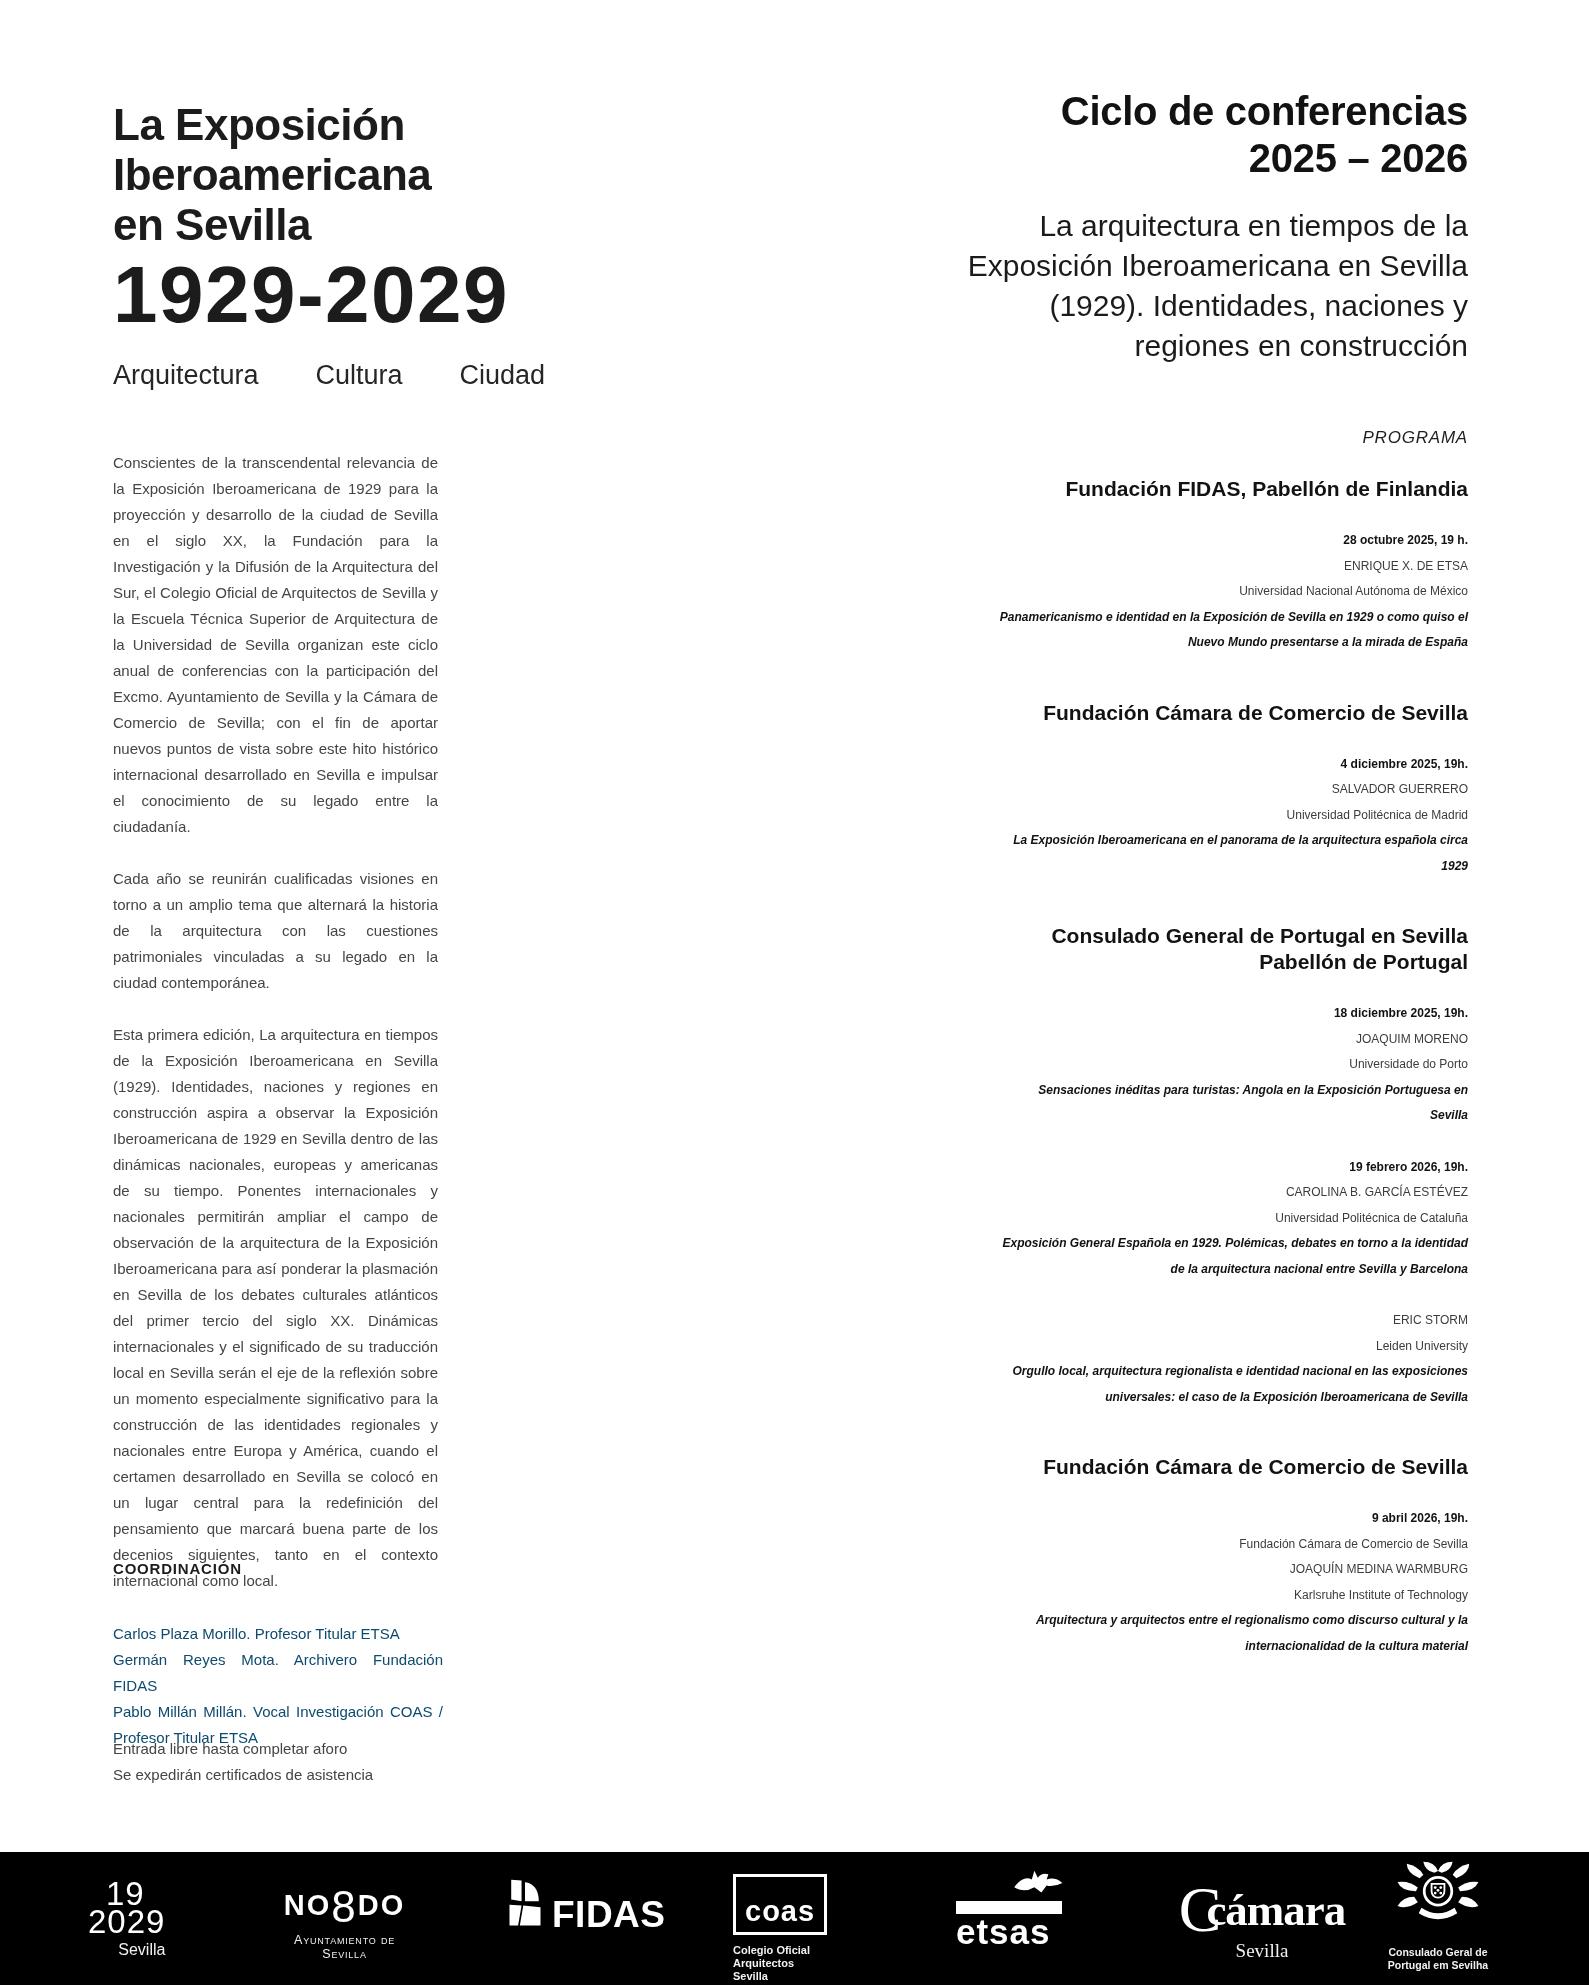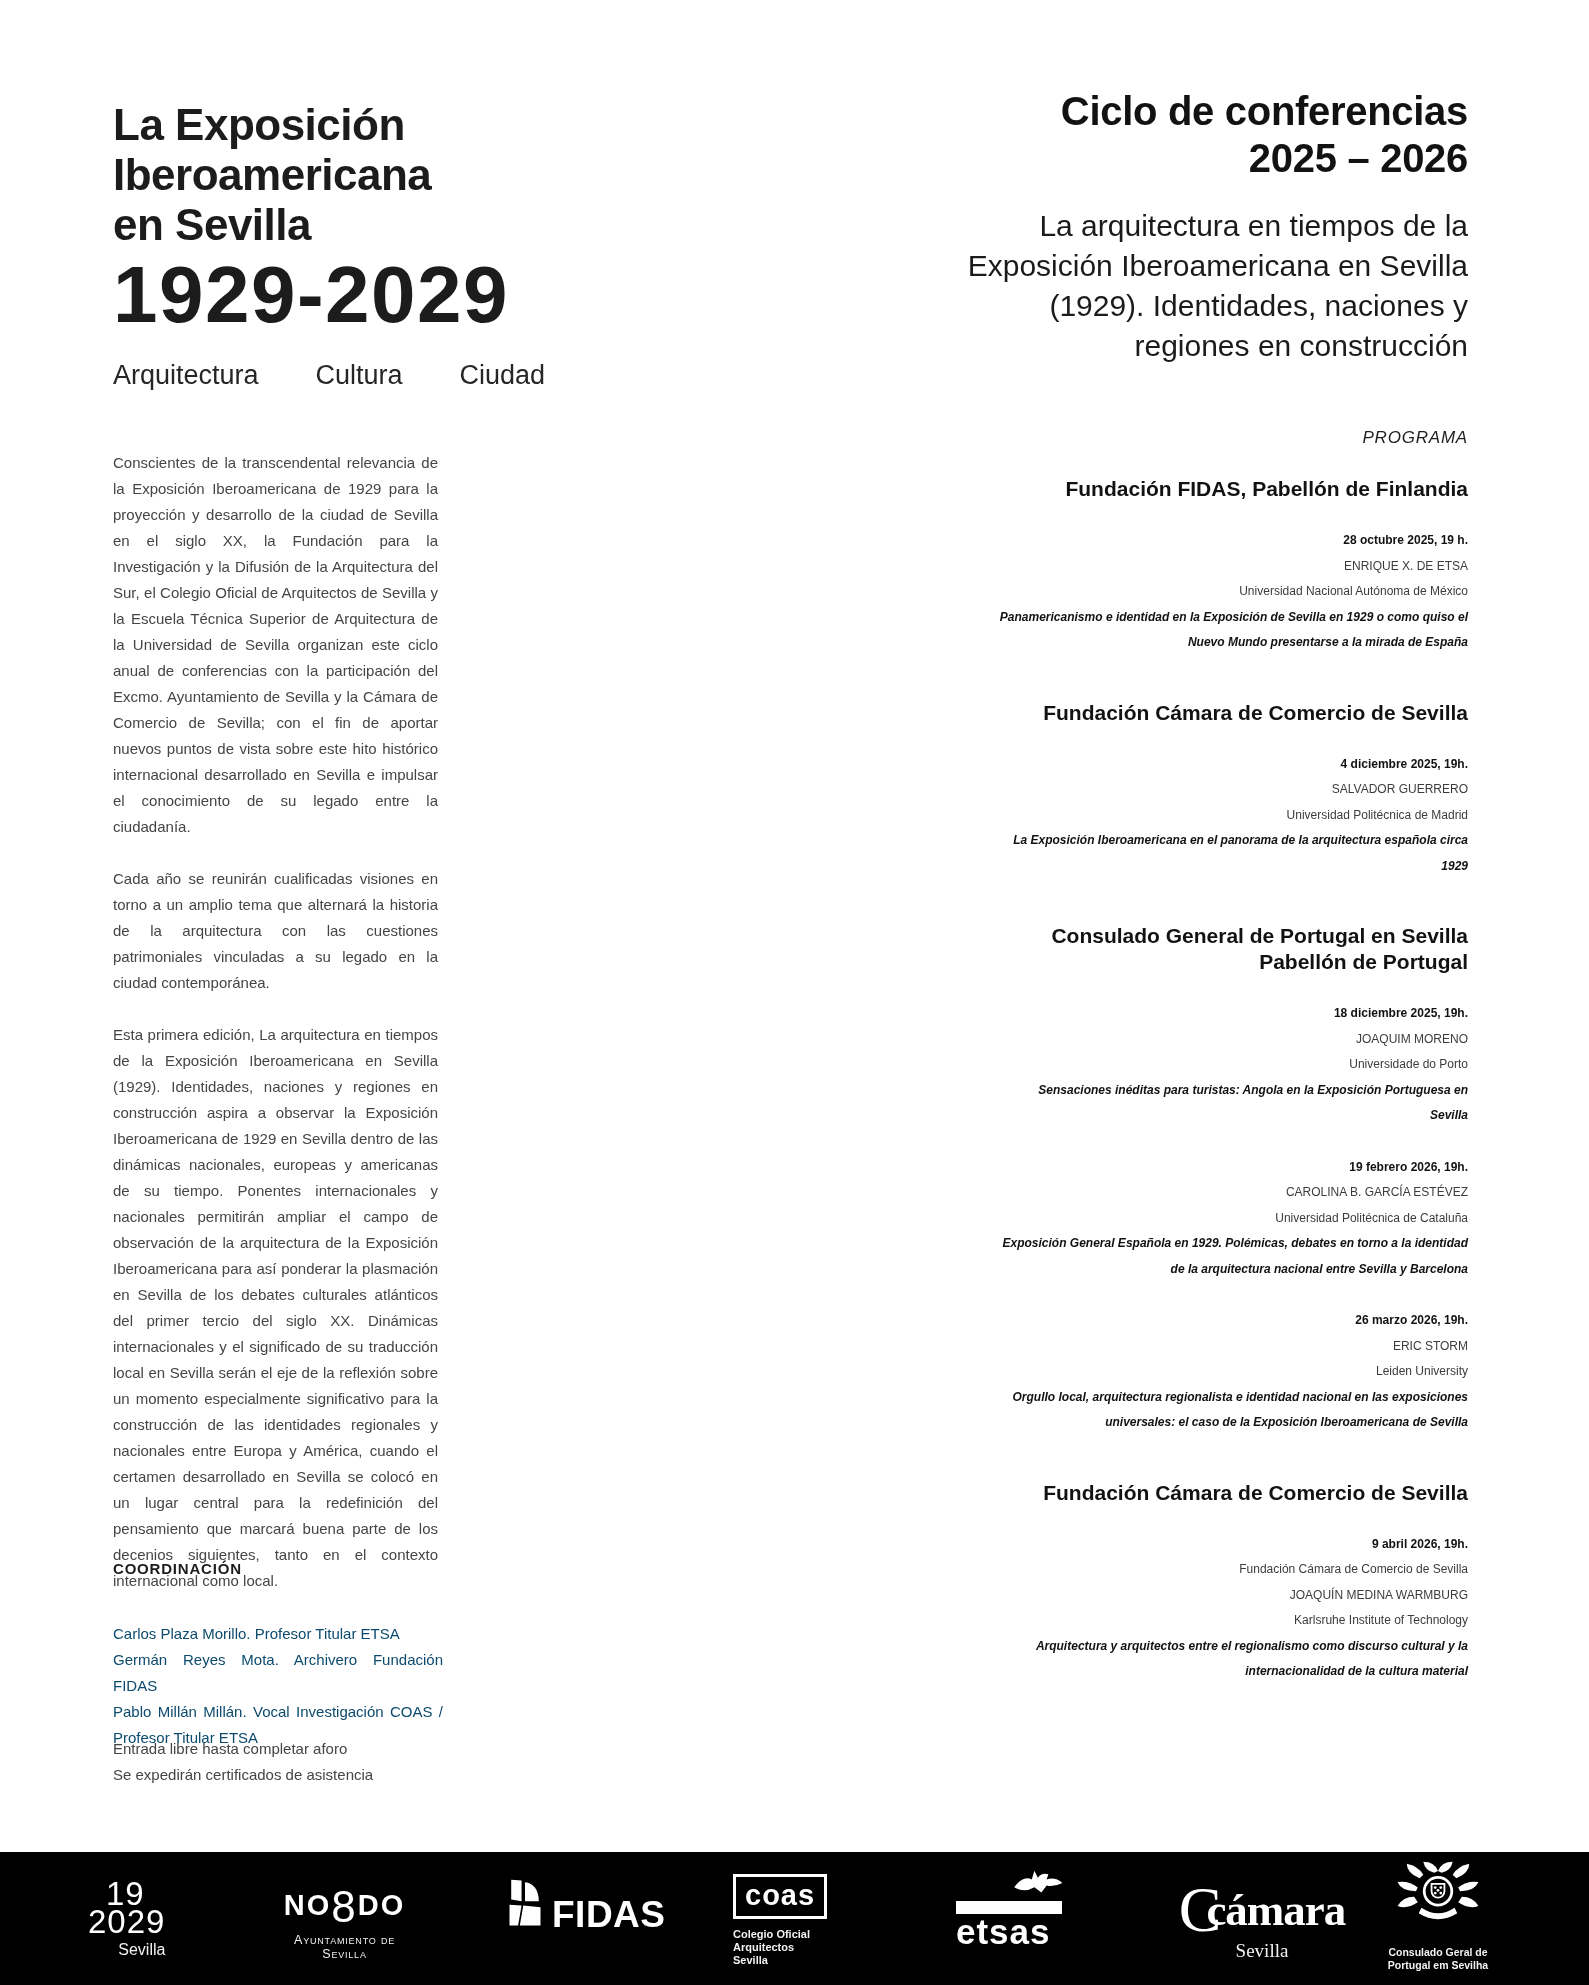--- a/index.html
+++ b/index.html
@@ -49,21 +49,21 @@
 
   .nosdo { left:272px; top:36px; width:145px; text-align:center; }
   .nosdo-text { font-size:29px; font-weight:700; letter-spacing:2px; line-height:34px; }
   .nosdo-eight { font-size:44px; font-weight:400; vertical-align:-7px; }
   .nosdo-cap { font-size:12.5px; letter-spacing:0.8px; margin-top:9px; font-variant:small-caps; color:#f2f2f2; }
 
   .fidas { left:505px; top:26px; display:flex; align-items:flex-end; gap:7px; }
   .fidas-label { font-size:37px; font-weight:700; line-height:34px; letter-spacing:0.5px; }
 
   .coas { left:733px; top:22px; width:120px; }
-  .coas-box { display:inline-block; border:3px solid #fff; padding:0 9px 3px; font-size:29px; font-weight:700; letter-spacing:1px; line-height:36px; }
+  .coas-box { display:inline-block; border:3px solid #fff; padding:16px 9px 3px; font-size:29px; font-weight:700; letter-spacing:1px; line-height:36px; }
   .coas-cap { font-size:11px; font-weight:700; line-height:13px; margin-top:9px; white-space:pre-line; color:#f2f2f2; }
 
   .etsas { left:956px; top:16px; width:112px; }
   .etsas-bird { text-align:right; padding-right:2px; }
   .etsas-bar { width:106px; height:13px; background:#fff; margin-top:1px; }
   .etsas-label { font-size:35px; font-weight:700; line-height:36px; letter-spacing:1px; }
 
   .camara { left:1182px; top:30px; width:160px; text-align:center; font-family:"Liberation Serif", serif; }
   .camara-row { display:flex; align-items:center; justify-content:center; }
   .camara-bigc { font-size:64px; line-height:56px; font-weight:400; margin-right:-15px; }
@@ -150,21 +150,20 @@
         <div class="ev-line ev-affil">Universidade do Porto</div>
         <div class="ev-line ev-talk">Sensaciones inéditas para turistas: Angola en la Exposición Portuguesa en Sevilla</div>
       </div>
       <div class="event">
         <div class="ev-line ev-date">19 febrero 2026, 19h.</div>
         <div class="ev-line ev-speaker">CAROLINA B. GARCÍA ESTÉVEZ</div>
         <div class="ev-line ev-affil">Universidad Politécnica de Cataluña</div>
         <div class="ev-line ev-talk">Exposición General Española en 1929. Polémicas, debates en torno a la identidad de la arquitectura nacional entre Sevilla y Barcelona</div>
       </div>
       <div class="event">
-        <div class="ev-line ev-date">26 marzo 2026, 19h.</div>
         <div class="ev-line ev-speaker">ERIC STORM</div>
         <div class="ev-line ev-affil">Leiden University</div>
         <div class="ev-line ev-talk">Orgullo local, arquitectura regionalista e identidad nacional en las exposiciones universales: el caso de la Exposición Iberoamericana de Sevilla</div>
       </div>
     </div>
 
     <div class="section">
       <div class="venue">Fundación Cámara de Comercio de Sevilla</div>
       <div class="event">
         <div class="ev-line ev-date">9 abril 2026, 19h.</div>

